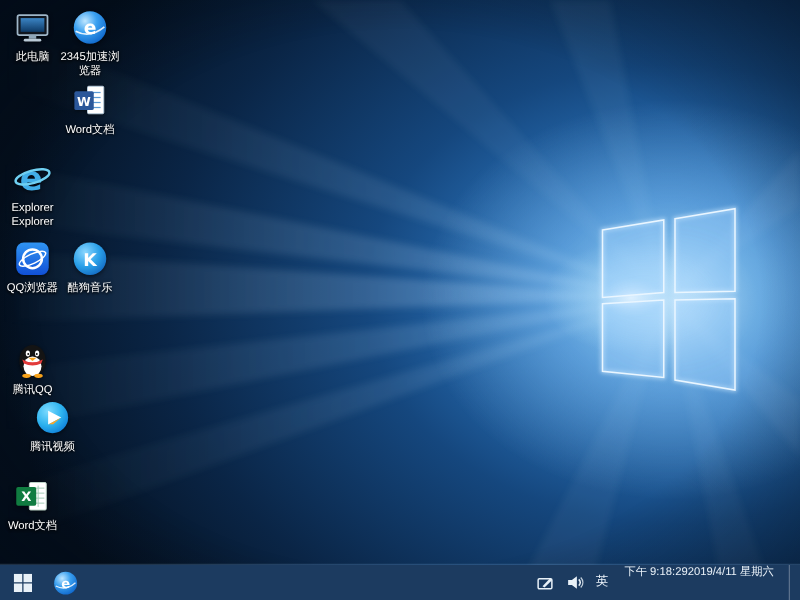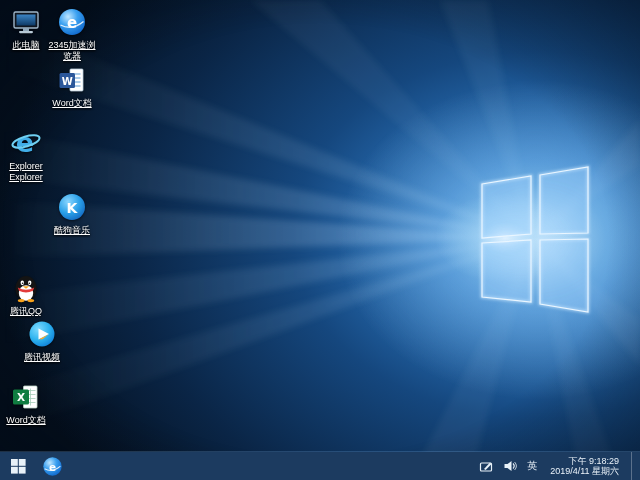--- a/index.html
+++ b/index.html
@@ -2,32 +2,32 @@
 <html><head>
 <meta charset="utf-8">
 <style>
   html,body{margin:0;padding:0;background:#000;}
   .screen{position:relative;width:640px;height:480px;overflow:hidden;
           font-family:"Liberation Sans","DejaVu Sans",sans-serif;user-select:none;}
   .wallpaper{position:absolute;left:0;top:0;width:640px;height:480px;display:block;}
   .dicon{position:absolute;width:52px;display:flex;flex-direction:column;align-items:center;gap:2px;cursor:default;}
   .dicon > svg{width:32px;height:32px;display:block;filter:drop-shadow(0 1px 1.5px rgba(0,0,0,.55));}
   .lbl{font-size:9px;color:#fff;text-align:center;line-height:11px;max-width:52px;
-       text-shadow:0 1px 2px rgba(0,0,0,.95),0 0 3px rgba(0,0,0,.75);text-decoration:underline;}
+       text-shadow:0 1px 2px rgba(0,0,0,.95),0 0 3px rgba(0,0,0,.75);}
   .taskbar{position:absolute;left:0;right:0;bottom:0;height:28px;background:#1c3b60;
            display:flex;align-items:center;box-shadow:0 -1px 0 rgba(130,180,230,.22);}
   .tbtn{height:28px;border:none;background:transparent;display:flex;align-items:center;
         justify-content:center;padding:0;cursor:pointer;}
   .start{width:36px;}
   .pinned{width:32px;}
   .tray{margin-left:auto;display:flex;align-items:center;gap:8px;height:100%;padding-right:3px;}
   .trayicon{display:flex;align-items:center;justify-content:center;width:16px;height:16px;}
   .lang{font-size:10px;color:#eaf2f9;line-height:28px;padding:0 1px;}
   .clock{color:#eaf2f9;font-size:9px;line-height:10.5px;text-align:right;padding:0 4px;
-         display:flex;flex-direction:column;justify-content:center;height:100%;}
+         display:flex;flex-direction:row;justify-content:center;height:100%;}
   .showdesk{width:5px;height:100%;border-left:1px solid rgba(255,255,255,.28);}
 </style>
 </head>
 <body>
 
 <div class="screen">
 
   <svg class="wallpaper" viewBox="0 0 640 480" preserveAspectRatio="none">
     <defs>
       <radialGradient id="bgGrad" cx="84%" cy="49%" r="85%">
@@ -140,20 +140,34 @@
 
   <div class="dicon" style="left:0;top:127px">
     <svg viewBox="0 0 32 32">
       <text x="15" y="25" font-size="27" font-weight="bold" fill="#41aee8" text-anchor="middle" font-family="'DejaVu Sans',sans-serif">e</text>
       <ellipse cx="16" cy="14.5" rx="14" ry="5" fill="none" stroke="#6fd0f2" stroke-width="2" transform="rotate(-16 16 14.5)"></ellipse>
     </svg>
     <span class="lbl">Explorer Explorer</span>
   </div>
 
 
+  <div class="dicon" style="left:0;top:191px">
+    <svg viewBox="0 0 32 32">
+      <defs>
+          <linearGradient id="gqqb" x1="0" y1="0" x2="0" y2="1">
+        <stop offset="0%" stop-color="#2f94f2"></stop>
+            <stop offset="100%" stop-color="#1150d6"></stop>
+          </linearGradient>
+        </defs>
+      <rect x="3" y="3" width="26" height="26" rx="6" fill="url(#gqqb)"></rect>
+      <circle cx="16" cy="16" r="7.5" fill="none" stroke="#ffffff" stroke-width="2"></circle>
+      <ellipse cx="16" cy="16" rx="11.5" ry="3.8" fill="none" stroke="#ffffff" stroke-width="1.2" transform="rotate(-25 16 16)"></ellipse>
+    </svg>
+    <span class="lbl">QQ浏览器</span>
+  </div>
 
   <div class="dicon" style="left:46px;top:191px">
     <svg viewBox="0 0 32 32">
       <defs>
           <radialGradient id="gkg" cx="35%" cy="30%" r="80%">
         <stop offset="0%" stop-color="#8ad6ff"></stop>
             <stop offset="55%" stop-color="#2aa0e8"></stop>
             <stop offset="100%" stop-color="#1266c0"></stop>
           </radialGradient>
         </defs>

